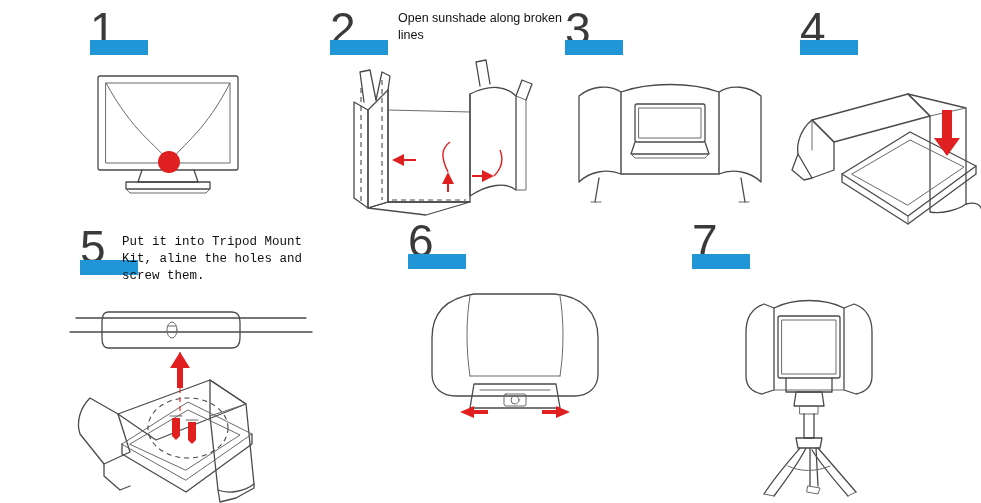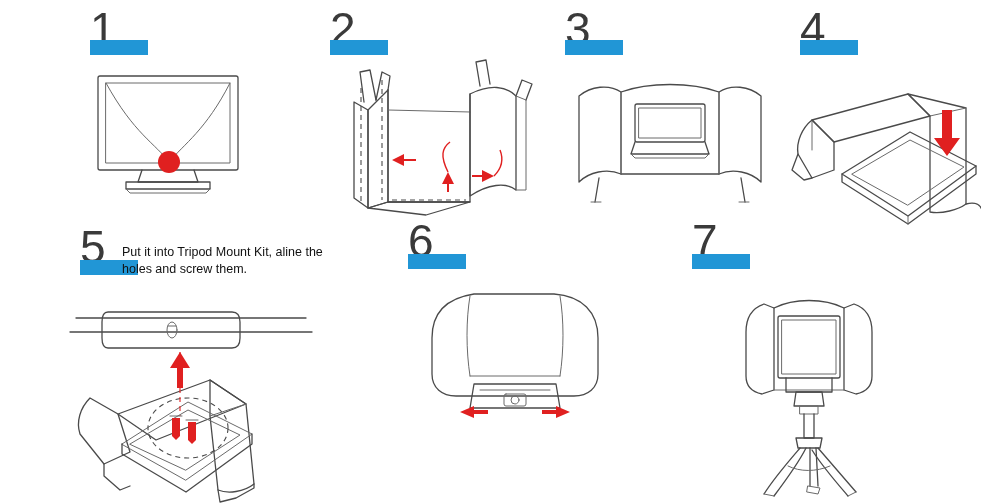--- a/index.html
+++ b/index.html
@@ -91,20 +91,21 @@
 
         <circle class="red" cx="139" cy="104" r="11"></circle>
       </svg>
     </div>
   </div>
 
   <div class="step" style="left:330px; top:10px; width:260px;">
     <div class="step-head">
       <div class="step-num">2</div>
       <div class="step-bar"></div>
+      <div class="step-cap">Open sunshade along broken lines</div>
     </div>
     <div class="art" style="left:0px; top:40px;">
       <svg width="230" height="165" viewBox="0 0 230 165">
 
         <path class="ln" d="M24 52 L24 148 L38 158 L38 60 Z"></path>
         <path class="ln" d="M38 60 L38 158 L58 152 L58 40 Z"></path>
 
         <path class="ln" d="M34 52 L30 22 L40 20 L46 50"></path>
         <path class="ln" d="M46 50 L52 22 L60 26 L58 40"></path>
 
@@ -187,21 +188,21 @@
 
         <path class="red" d="M152 56 L152 84 L144 84 L157 102 L170 84 L162 84 L162 56 Z"></path>
       </svg>
     </div>
   </div>
 
   <div class="step" style="left:80px; top:228px; width:280px;">
     <div class="step-head">
       <div class="step-num">5</div>
       <div class="step-bar" style="top:32px;"></div>
-      <div class="step-cap" style="left:42px; top:16px; width:215px;">Put it into Tripod Mount Kit, aline the holes and screw them.</div>
+      <div class="step-cap" style="left:42px; top:6px; width:215px;font-family:Liberation Mono, monospace;">Put it into Tripod Mount Kit, aline the holes and screw them.</div>
     </div>
     <div class="art" style="left:-20px; top:48px;">
       <svg width="280" height="230" viewBox="0 0 280 230">
 
         <path class="ln" d="M16 42 L246 42"></path>
         <path class="ln" d="M10 56 L252 56"></path>
         <path class="ln" d="M48 36 C 44 36, 42 40, 42 46 L42 62 C 42 68, 44 72, 48 72 L172 72 C 178 72, 180 68, 180 62 L180 46 C 180 40, 178 36, 172 36 Z"></path>
         <ellipse class="ln-thin" cx="112" cy="54" rx="5" ry="8"></ellipse>
         <path class="ln-thin" d="M108 50 L116 50"></path>
 

